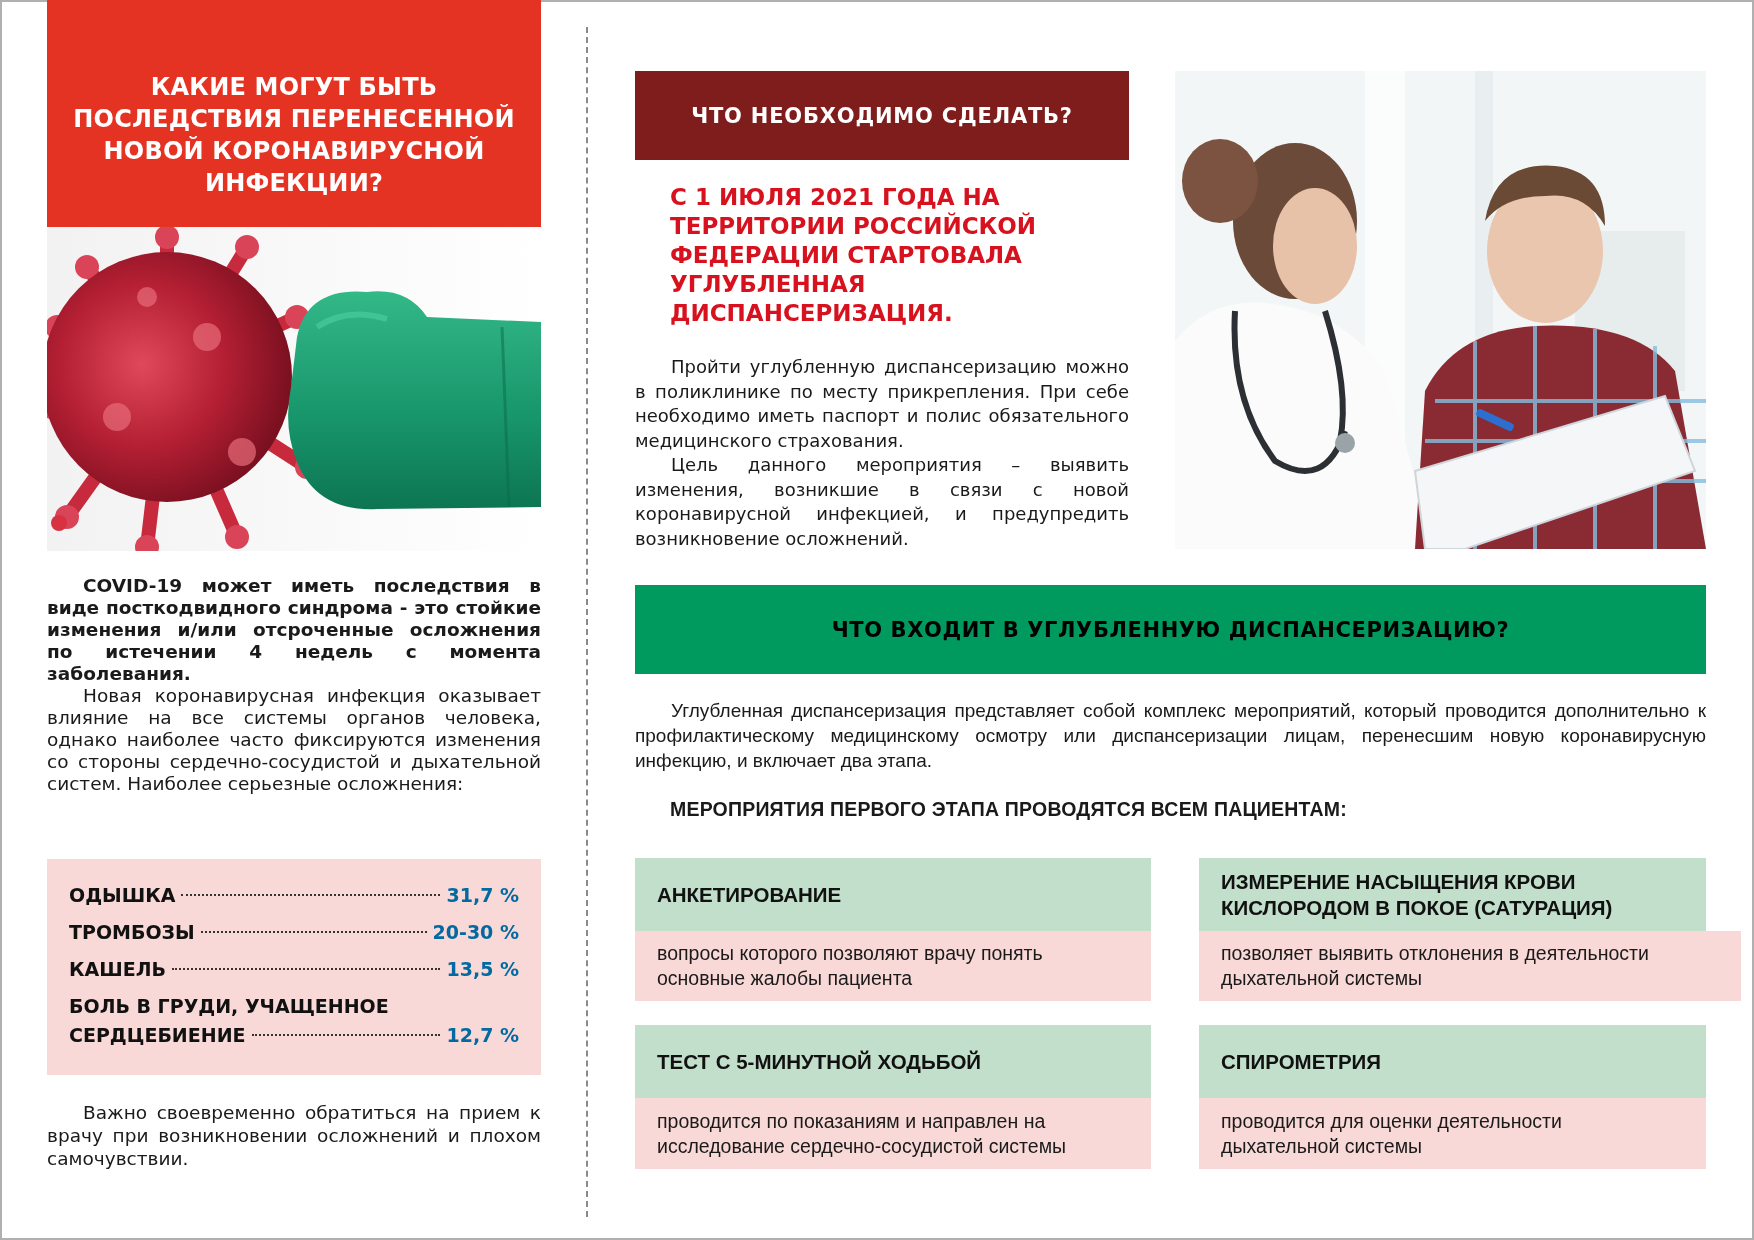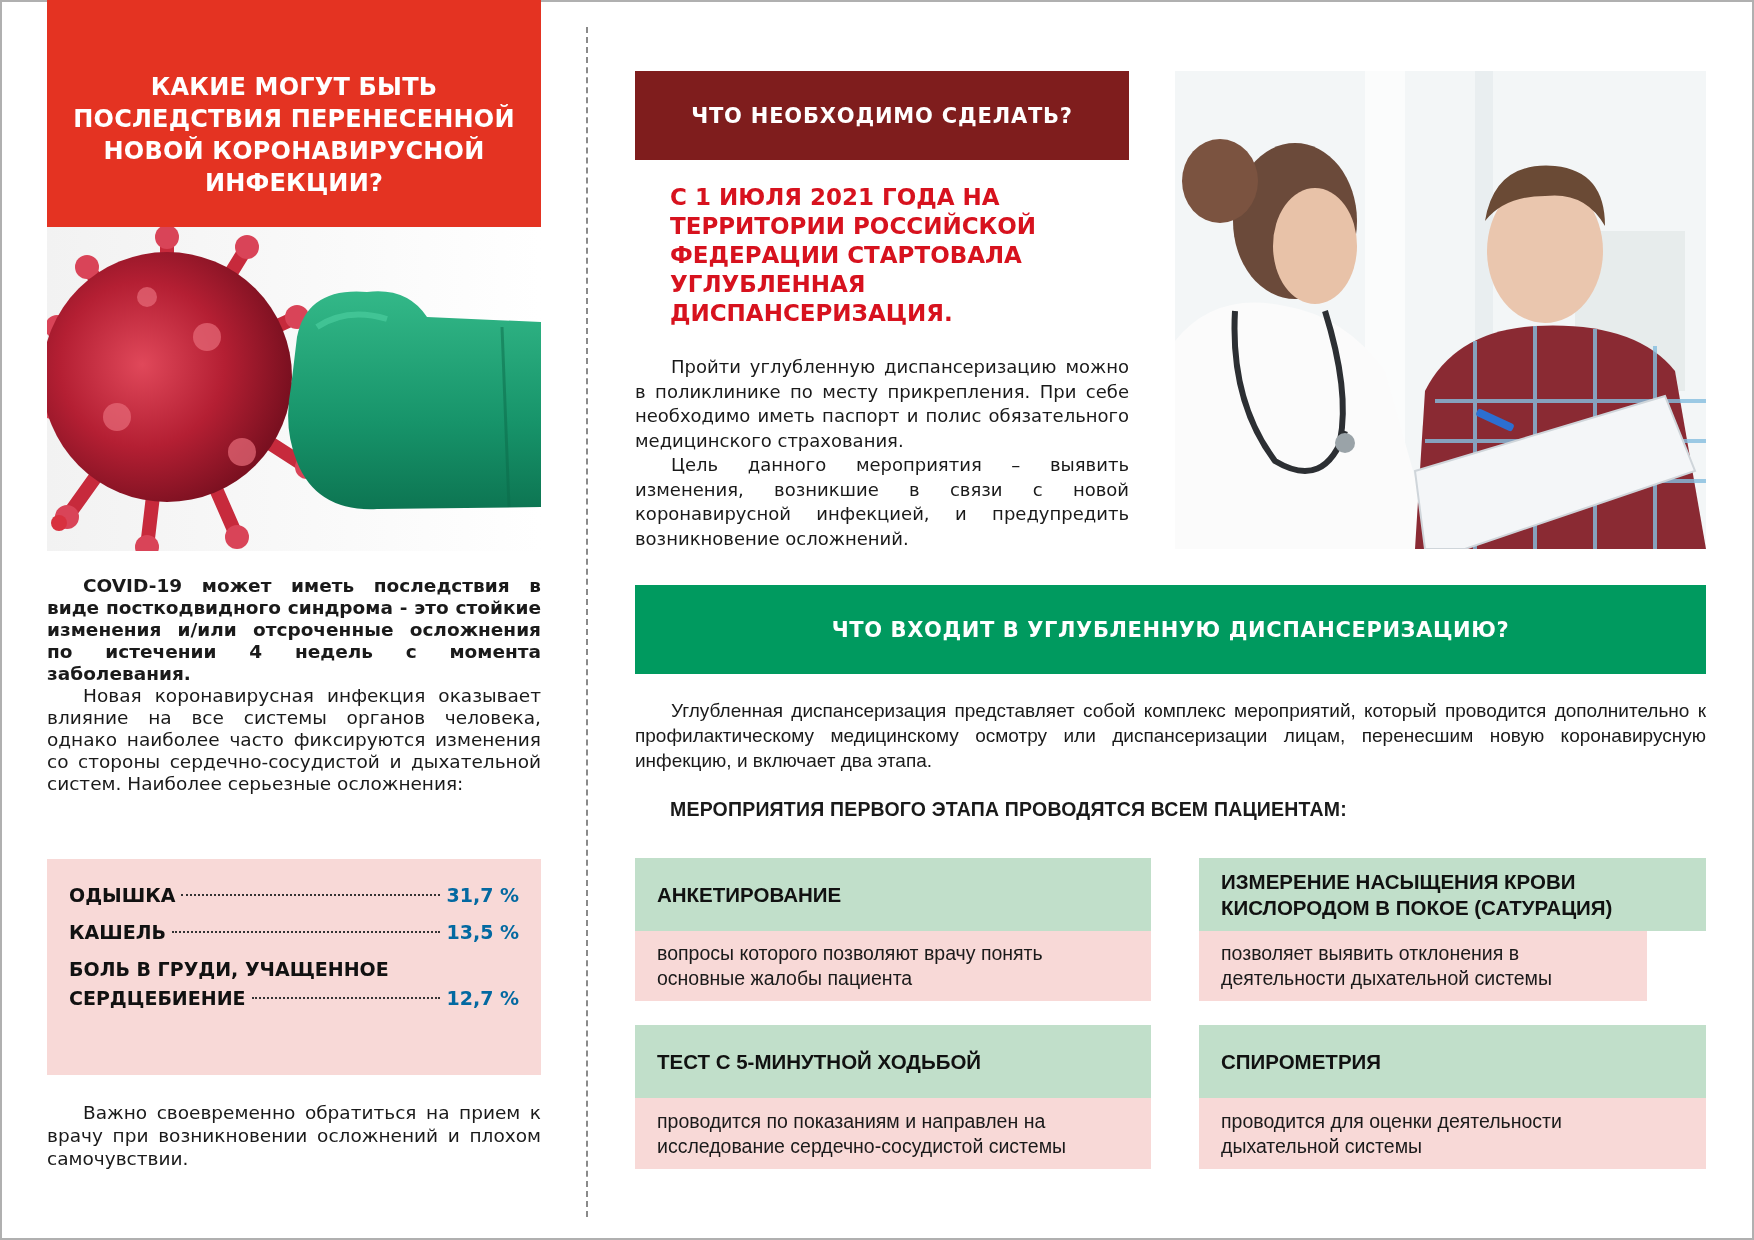--- a/index.html
+++ b/index.html
@@ -35,21 +35,21 @@
   .green-header-1 h2 { color: #fff; font-weight: bold; font-size: 21px; letter-spacing: 0.8px; }
 
   .red-headline { left: 670px; top: 183px; width: 460px; color: #d7121e; font-weight: bold; font-size: 23px; line-height: 29px; }
 
   .middle-text { left: 635px; top: 355px; width: 494px; font-size: 18px; line-height: 24.5px; text-align: justify; }
   .middle-text p { text-indent: 36px; }
 
   .doctor-img { left: 1175px; top: 71px; width: 531px; height: 478px; overflow: hidden; background: linear-gradient(135deg, #f7f9fa 0%, #eef2f4 60%, #e3e9ec 100%); }
 
   .green-header-2 { left: 635px; top: 585px; width: 1071px; height: 89px; background: #009a5f; display: flex; align-items: center; justify-content: center; }
-  .green-header-2 h2 { color: #ffffff; font-weight: bold; font-size: 21px; letter-spacing: 0.6px; }
+  .green-header-2 h2 { color: #000000; font-weight: bold; font-size: 21px; letter-spacing: 0.6px; }
 
   .intro-text { left: 635px; top: 698px; width: 1071px; font-family: "Liberation Sans", sans-serif; font-size: 19px; line-height: 25px; text-align: justify; }
   .intro-text p { text-indent: 36px; }
 
   .stage-title { left: 670px; top: 798px; font-family: "Liberation Sans", sans-serif; font-weight: bold; font-size: 19.5px; letter-spacing: 0.2px; }
   .card-head { position: absolute; background: #c1dfca; display: flex; align-items: center; padding: 0 22px; font-family: "Liberation Sans", sans-serif; font-weight: bold; font-size: 20.5px; line-height: 26px; color: #111; }
   .card-body { position: absolute; background: #f8d9d7; padding: 15px 22px; font-family: "Liberation Sans", sans-serif; font-size: 19.5px; line-height: 25px; color: #1a1a1a; display: flex; align-items: center; }
 </style>
 </head>
 <body>
@@ -127,20 +127,25 @@
   <p>Новая коронавирусная инфекция оказывает влияние на все системы органов человека, однако наиболее часто фиксируются изменения со стороны сердечно-сосудистой и дыхательной систем. Наиболее серьезные осложнения:</p>
 </div>
 
 <div class="abs stats-box">
   <div class="stat-row">
     <span class="stat-label">ОДЫШКА</span>
     <span class="stat-dots"></span>
     <span class="stat-value">31,7 %</span>
   </div>
   <div class="stat-row">
+    <span class="stat-label">ТРОМБОЗЫ</span>
+    <span class="stat-dots"></span>
+    <span class="stat-value">20-30 %</span>
+  </div>
+  <div class="stat-row">
     <span class="stat-label">КАШЕЛЬ</span>
     <span class="stat-dots"></span>
     <span class="stat-value">13,5 %</span>
   </div>
   <div class="stat-row multi">
     <span class="stat-label">БОЛЬ В ГРУДИ, УЧАЩЕННОЕ</span>
     <div class="line2">
       <span class="stat-label">СЕРДЦЕБИЕНИЕ</span>
       <span class="stat-dots"></span>
       <span class="stat-value">12,7 %</span>
@@ -205,19 +210,19 @@
 <div class="abs intro-text">
   <p>Углубленная диспансеризация представляет собой комплекс мероприятий, который проводится дополнительно к профилактическому медицинскому осмотру или диспансеризации лицам, перенесшим новую коронавирусную инфекцию, и включает два этапа.</p>
 </div>
 
 <div class="abs stage-title">МЕРОПРИЯТИЯ ПЕРВОГО ЭТАПА ПРОВОДЯТСЯ ВСЕМ ПАЦИЕНТАМ:</div>
 
 <div class="card-head" style="left:635px; top:858px; width:516px; height:73px;">АНКЕТИРОВАНИЕ</div>
 <div class="card-body" style="left:635px; top:931px; width:516px; height:70px;">вопросы которого позволяют врачу понять основные жалобы пациента</div>
 
 <div class="card-head" style="left:1199px; top:858px; width:507px; height:73px;">ИЗМЕРЕНИЕ НАСЫЩЕНИЯ КРОВИ КИСЛОРОДОМ В ПОКОЕ (САТУРАЦИЯ)</div>
-<div class="card-body" style="left:1199px; top:931px; width:448px; height:70px;">позволяет выявить отклонения в деятельности дыхательной системы</div>
+<div class="card-body" style="left:1199px; top:931px; width:542px; height:70px;">позволяет выявить отклонения в деятельности дыхательной системы</div>
 
 <div class="card-head" style="left:635px; top:1025px; width:516px; height:73px;">ТЕСТ С 5-МИНУТНОЙ ХОДЬБОЙ</div>
 <div class="card-body" style="left:635px; top:1098px; width:516px; height:71px;">проводится по показаниям и направлен на исследование сердечно-сосудистой системы</div>
 
 <div class="card-head" style="left:1199px; top:1025px; width:507px; height:73px;">СПИРОМЕТРИЯ</div>
 <div class="card-body" style="left:1199px; top:1098px; width:507px; height:71px;">проводится для оценки деятельности дыхательной системы</div>
 
 </body></html>

